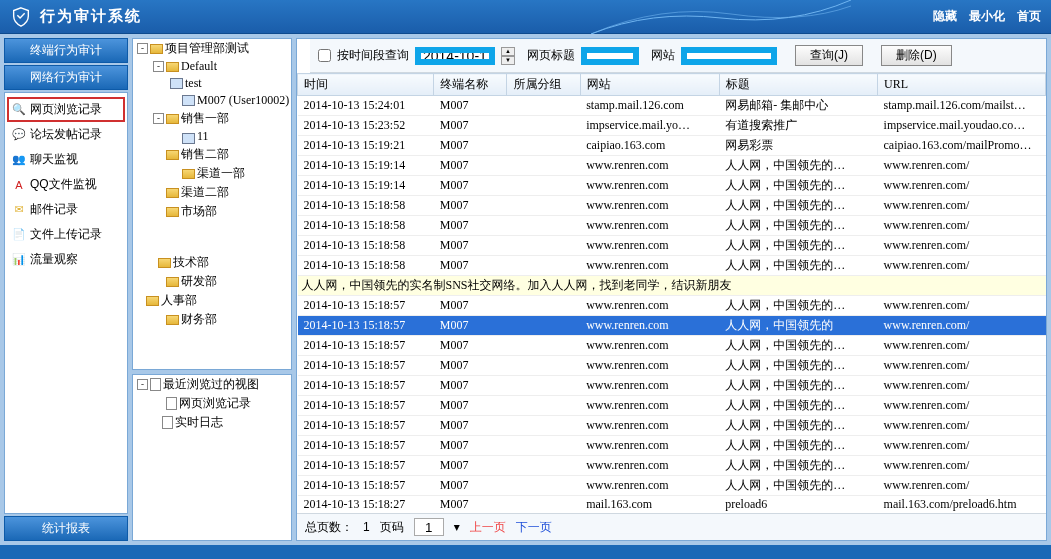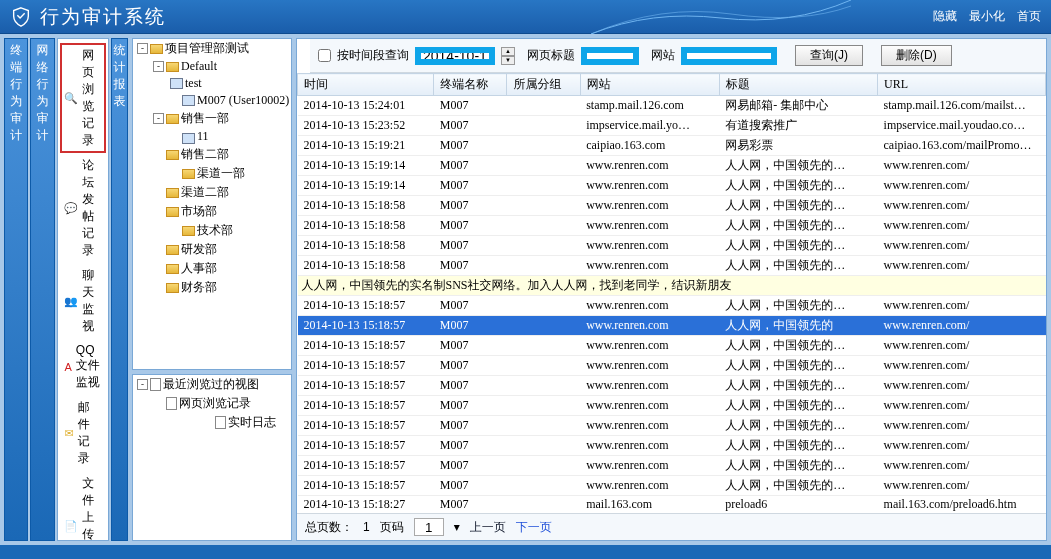--- a/index.html
+++ b/index.html
@@ -1,27 +1,27 @@
 <!DOCTYPE html>
 <html><head>
 <meta charset="utf-8">
 <style>
 * { margin: 0; padding: 0; box-sizing: border-box; }
 body { font-family: "Microsoft YaHei", SimSun, sans-serif; font-size: 12px; background: #e8f0f8; overflow: hidden; }
 .app { width: 1051px; height: 559px; display: flex; flex-direction: column; }
 .header { height: 34px; background: linear-gradient(to bottom, #2876c4, #1a5daa); display: flex; align-items: center; padding: 0 10px; color: #fff; border-bottom: 1px solid #0d4a8e; }
 .logo-icon { width: 22px; height: 22px; margin-right: 8px; }
 .logo-icon svg { width: 22px; height: 22px; }
-.app-title { font-size: 19px; font-weight: normal; letter-spacing: 2px; flex: 1; }
-.header-right { display: flex; gap: 12px; font-size: 12px; }
+.app-title { font-size: 15px; font-weight: bold; letter-spacing: 2px; flex: 1; }
+.header-right { display: flex; gap: 12px; font-size: 12px; font-weight: bold; }
 .header-right span { cursor: pointer; }
 .curve { position: absolute; top: 0; right: 200px; width: 260px; height: 34px; overflow: hidden; pointer-events: none; }
 .curve svg { width: 100%; height: 100%; }
 .body-wrap { flex: 1; display: flex; padding: 4px; gap: 4px; background: #a8c8e8; min-height: 0; }
-.left-pane { width: 124px; display: flex; flex-direction: row; gap: 2px; }
+.left-pane { width: 124px; display: flex; flex-direction: column; gap: 2px; }
 .nav-btn { text-align: center; padding: 3px 0; background: linear-gradient(to bottom, #4c94dc, #1a68b6); color: #fff; border: 1px solid #0d5aa8; cursor: pointer; font-size: 12px; }
 .nav-list { flex: 1; background: #fff; border: 1px solid #7aa8d6; padding: 4px 2px; }
 .nav-item { padding: 3px 4px; display: flex; align-items: center; gap: 4px; cursor: pointer; border: 1px solid transparent; }
 .nav-item.active { border: 2px solid #d03030; padding: 2px 3px; }
 .nav-item .ico { width: 14px; height: 14px; display: inline-flex; align-items: center; justify-content: center; font-size: 11px; }
 .mid-pane { width: 160px; display: flex; flex-direction: column; gap: 4px; }
 .tree-box { background: #fff; border: 1px solid #7aa8d6; overflow: auto; font-family: SimSun; font-size: 12px; }
 .tree-box.top { flex: 2; }
 .tree-box.bottom { flex: 1; }
 .tree-node { white-space: nowrap; padding: 1px 0; display: flex; align-items: center; gap: 2px; }
@@ -156,31 +156,31 @@
           <div class="tree-node" style="padding-left: 20px;">
             <span style="width: 11px; display: inline-block;"></span>
             <span class="tree-icon ico-folder"></span>
             <span>渠道二部</span>
           </div>
           <div class="tree-node" style="padding-left: 20px;">
             <span style="width: 11px; display: inline-block;"></span>
             <span class="tree-icon ico-folder"></span>
             <span>市场部</span>
           </div>
-          <div class="tree-node" style="padding-left: 36px;">
+          <div class="tree-node" style="padding-left: 12px; margin-top: 32px;">
             <span style="width: 11px; display: inline-block;"></span>
             <span class="tree-icon ico-folder"></span>
             <span>技术部</span>
           </div>
           <div class="tree-node" style="padding-left: 20px;">
             <span style="width: 11px; display: inline-block;"></span>
             <span class="tree-icon ico-folder"></span>
             <span>研发部</span>
           </div>
-          <div class="tree-node" style="padding-left: 20px;">
+          <div class="tree-node" style="">
             <span style="width: 11px; display: inline-block;"></span>
             <span class="tree-icon ico-folder"></span>
             <span>人事部</span>
           </div>
           <div class="tree-node" style="padding-left: 20px;">
             <span style="width: 11px; display: inline-block;"></span>
             <span class="tree-icon ico-folder"></span>
             <span>财务部</span>
           </div>
         </div>
@@ -188,21 +188,21 @@
           <div class="tree-node" style="padding-left: 4px;">
             <span class="tree-toggle">-</span>
             <span class="tree-icon ico-page"></span>
             <span>最近浏览过的视图</span>
           </div>
           <div class="tree-node" style="padding-left: 20px;">
             <span style="width: 11px; display: inline-block;"></span>
             <span class="tree-icon ico-page"></span>
             <span>网页浏览记录</span>
           </div>
-          <div class="tree-node" style="padding-left: 24px; margin-left: 45px;">
+          <div class="tree-node" style="padding-left: 16px;">
             <span style="width: 11px; display: inline-block;"></span>
             <span class="tree-icon ico-page"></span>
             <span>实时日志</span>
           </div>
         </div>
     </div>
 
     <div class="right-pane">
       <div class="filter-bar">
         <input type="checkbox" style="">
@@ -397,19 +397,19 @@
               </tr>
             </tbody>
         </table>
       </div>
       <div class="pager">
         <span>总页数：</span>
         <span>1</span>
         <span>页码</span>
         <input type="text" value="1" style="">
         <span>▾</span>
-        <span style="color:#0f172a">上一页</span>
+        <span style="color:#ef4444">上一页</span>
         <span style="color:#1d4ed8">下一页</span>
       </div>
     </div>
   </div>
   <div class="footer"></div>
 </div>
 
 </body></html>

